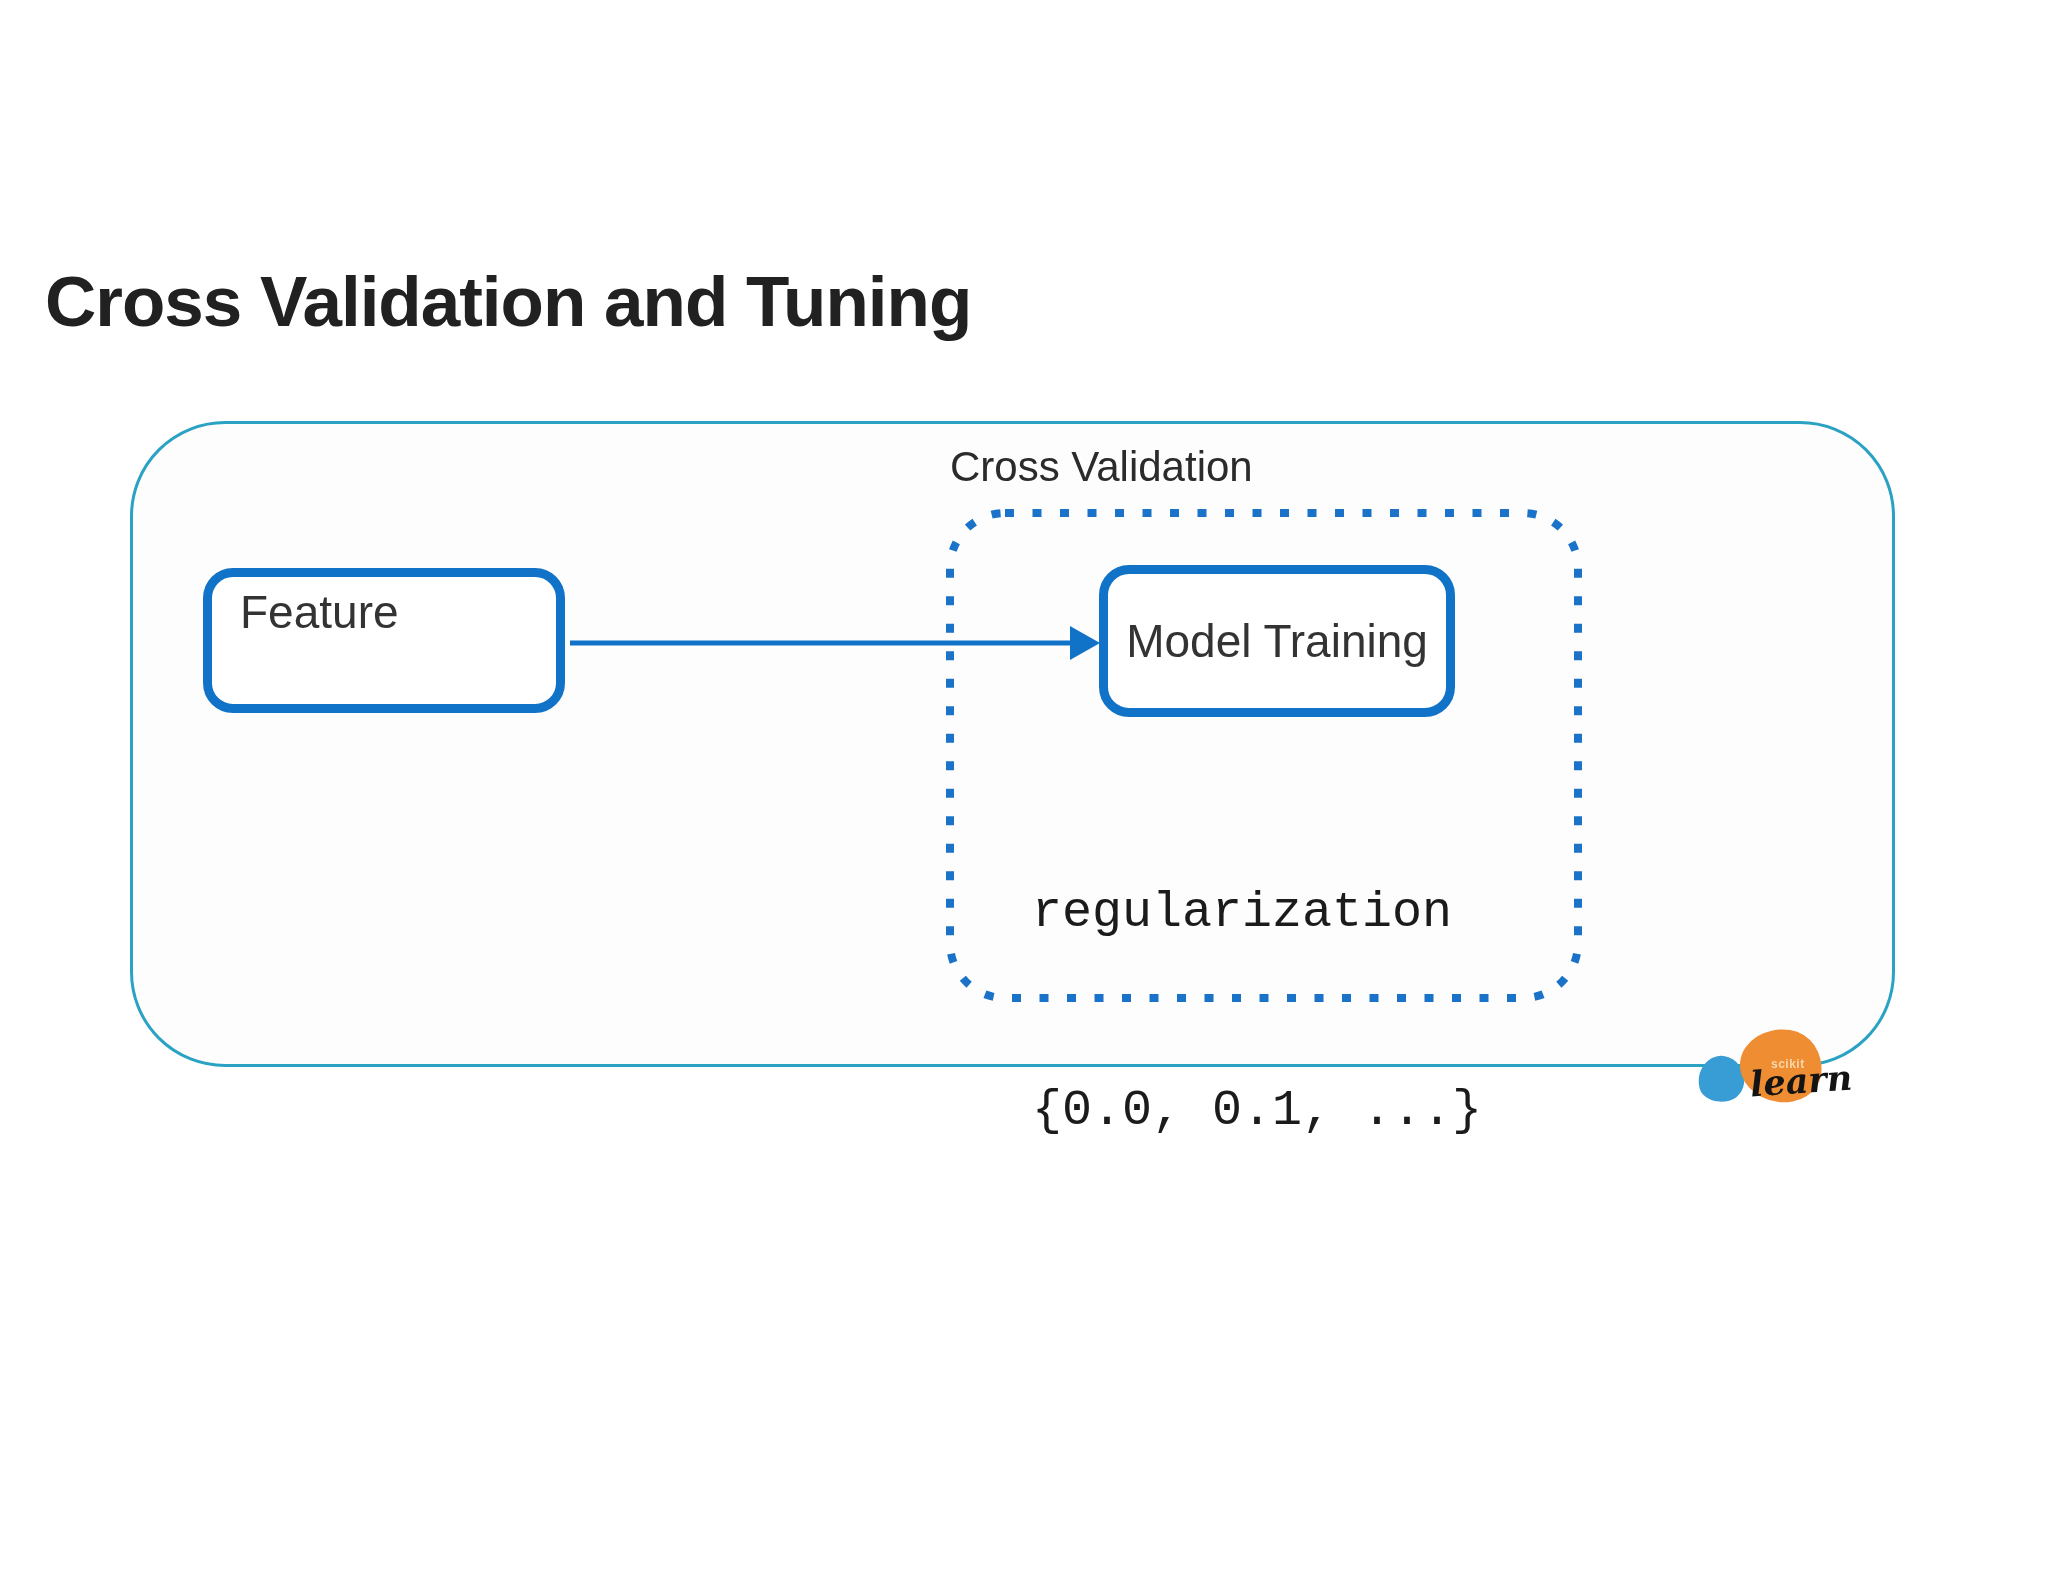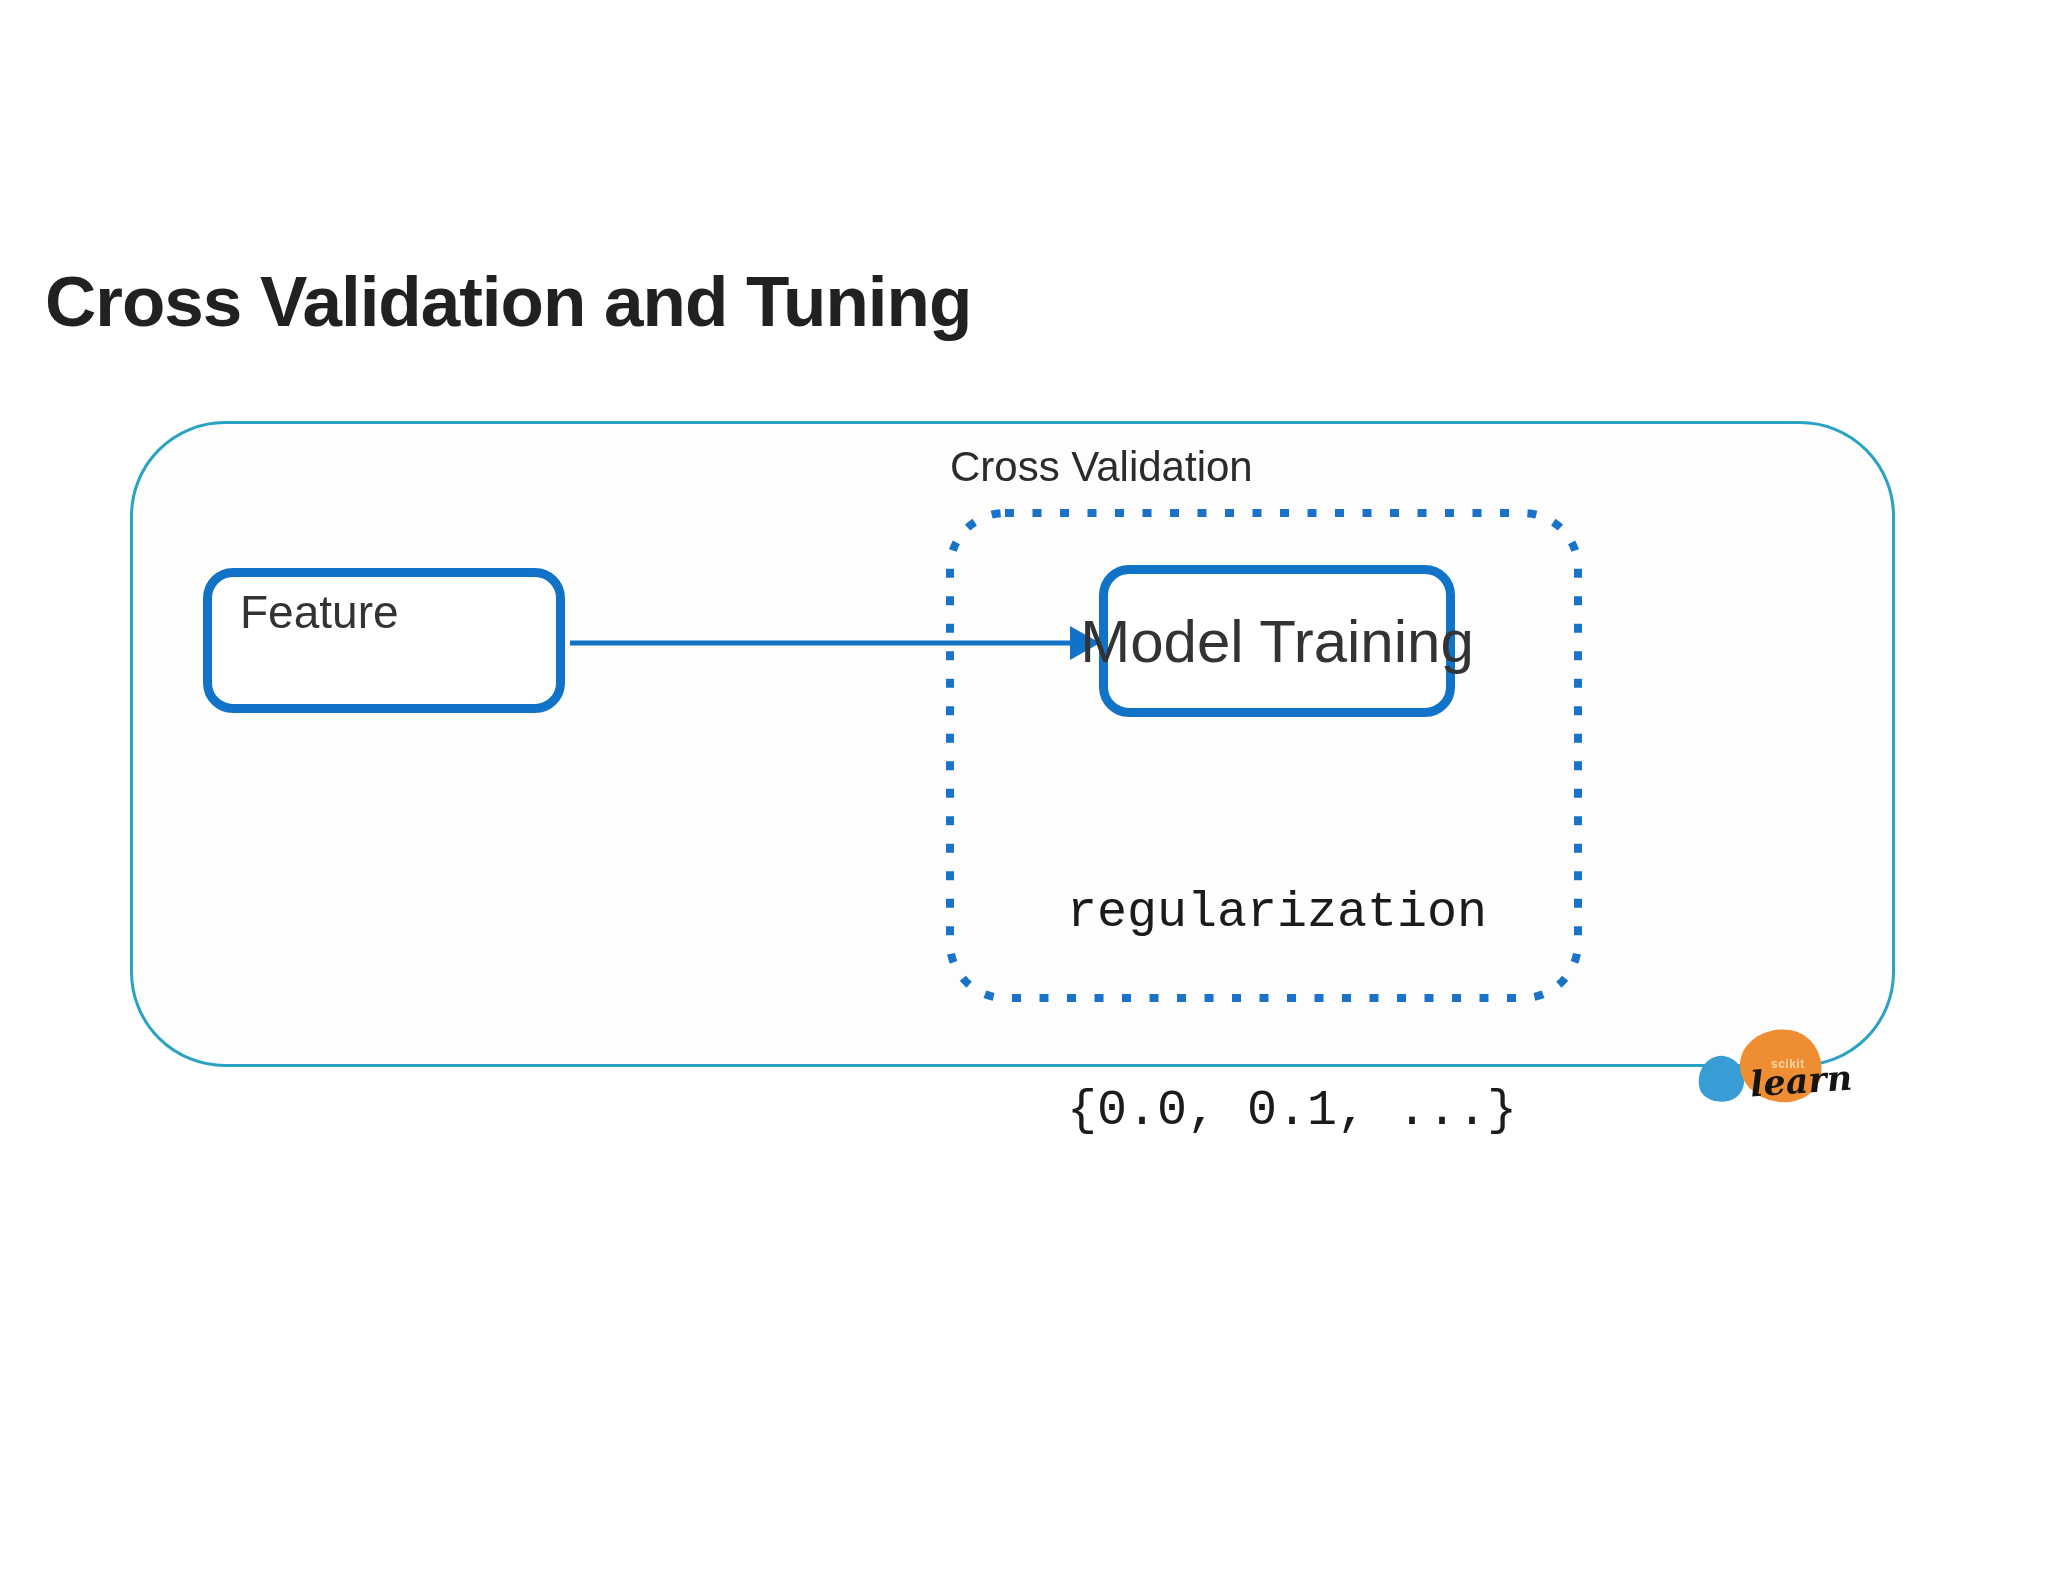--- a/index.html
+++ b/index.html
@@ -79,36 +79,35 @@
     line-height: 62px;
   }
   #model-training-box {
     left: 1099px;
     top: 565px;
     width: 356px;
     height: 152px;
     display: flex;
     align-items: center;
     justify-content: center;
-    font-size: 60px;
+    font-size: 46px;
     font-weight: 300;
     white-space: nowrap;
     text-align: right;
   }
 
   
   #regularization-annotation {
     left: 1032px;
     top: 748px;
     font-family: "Liberation Mono", monospace;
     font-size: 50px;
     line-height: 66px;
     color: #1b1b1b;
     white-space: pre;
-    margin-left: 35px;
   }
 
   
   #scikit-learn-logo {
     left: 1690px;
     top: 1016px;
     width: 170px;
     height: 100px;
   }
   #logo-blue-blob {

